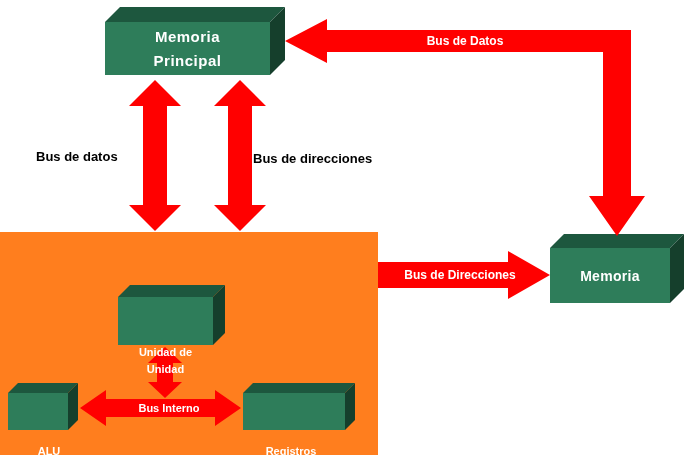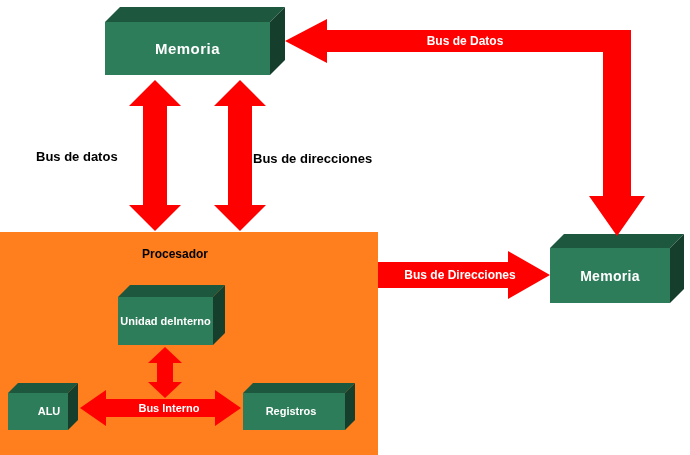--- a/index.html
+++ b/index.html
@@ -22,31 +22,31 @@
     height: 455px;
   }
   .lbl {
     position: absolute;
     font-weight: bold;
     white-space: nowrap;
     pointer-events: none;
   }
   .lbl.center {
     display: flex;
-    flex-direction: row;
+    flex-direction: column;
     align-items: center;
     justify-content: center;
     text-align: center;
   }
   .white { color: #ffffff; }
   .black { color: #000000; }
 
   .box-title-lg { font-size: 15px; line-height: 24px; letter-spacing: 0.5px; }
   .box-title-md { font-size: 14px; line-height: 22px; letter-spacing: 0.3px; }
-  .box-title-sm { font-size: 11px; line-height: 17px; }
+  .box-title-sm { font-size: 11px; line-height: 17px; margin-top: 40px; }
   .bus-label-dark { font-size: 13px; }
   .bus-label-light { font-size: 12px; }
   .bus-label-light-sm { font-size: 11px; }
   .processor-title { font-size: 12px; }
 
   
   .face-front { fill: #2E7D5A; }
   .face-top   { fill: #1D573E; }
   .face-side  { fill: #153F2C; }
   .processor  { fill: #FF7E1E; }
@@ -99,31 +99,31 @@
 
     <polygon class="arrow" points="378,262 508,262 508,251 550,275 508,299 508,288 378,288"></polygon>
 
     <polygon class="arrow" points="165,347 182,363 173,363 173,382 182,382 165,398 148,382 157,382 157,363 148,363"></polygon>
 
     <polygon class="arrow" points="80,408 106,390 106,399 215,399 215,390 241,408 215,426 215,417 106,417 106,426"></polygon>
   </svg>
 
   <div class="lbl center white box-title-lg" style="left:105px; top:24px; width:165px; height:50px;">
     <span>Memoria</span>
+    <span>Principal</span>
   </div>
 
   <div class="lbl center white box-title-md" style="left:550px; top:250px; width:120px; height:52px;">
     <span>Memoria</span>
   </div>
 
-  <div class="lbl center black processor-title" style="left:100px; top:246px; width:150px; height:16px;">Procesador</div>
 
   <div class="lbl center white box-title-sm" style="left:118px; top:299px; width:95px; height:44px;">
     <span>Unidad de</span>
-    <span>Interno</span>
+    <span>Unidad</span>
   </div>
 
   <div class="lbl center white box-title-sm" style="left:19px; top:393px; width:60px; height:37px;">ALU</div>
 
   <div class="lbl center white box-title-sm" style="left:243px; top:393px; width:96px; height:37px;">Registros</div>
 
   <div class="lbl center white bus-label-light" style="left:400px; top:33px; width:130px; height:16px;">Bus de Datos</div>
 
   <div class="lbl black bus-label-dark" style="left:36px; top:149px;">Bus de datos</div>
 

